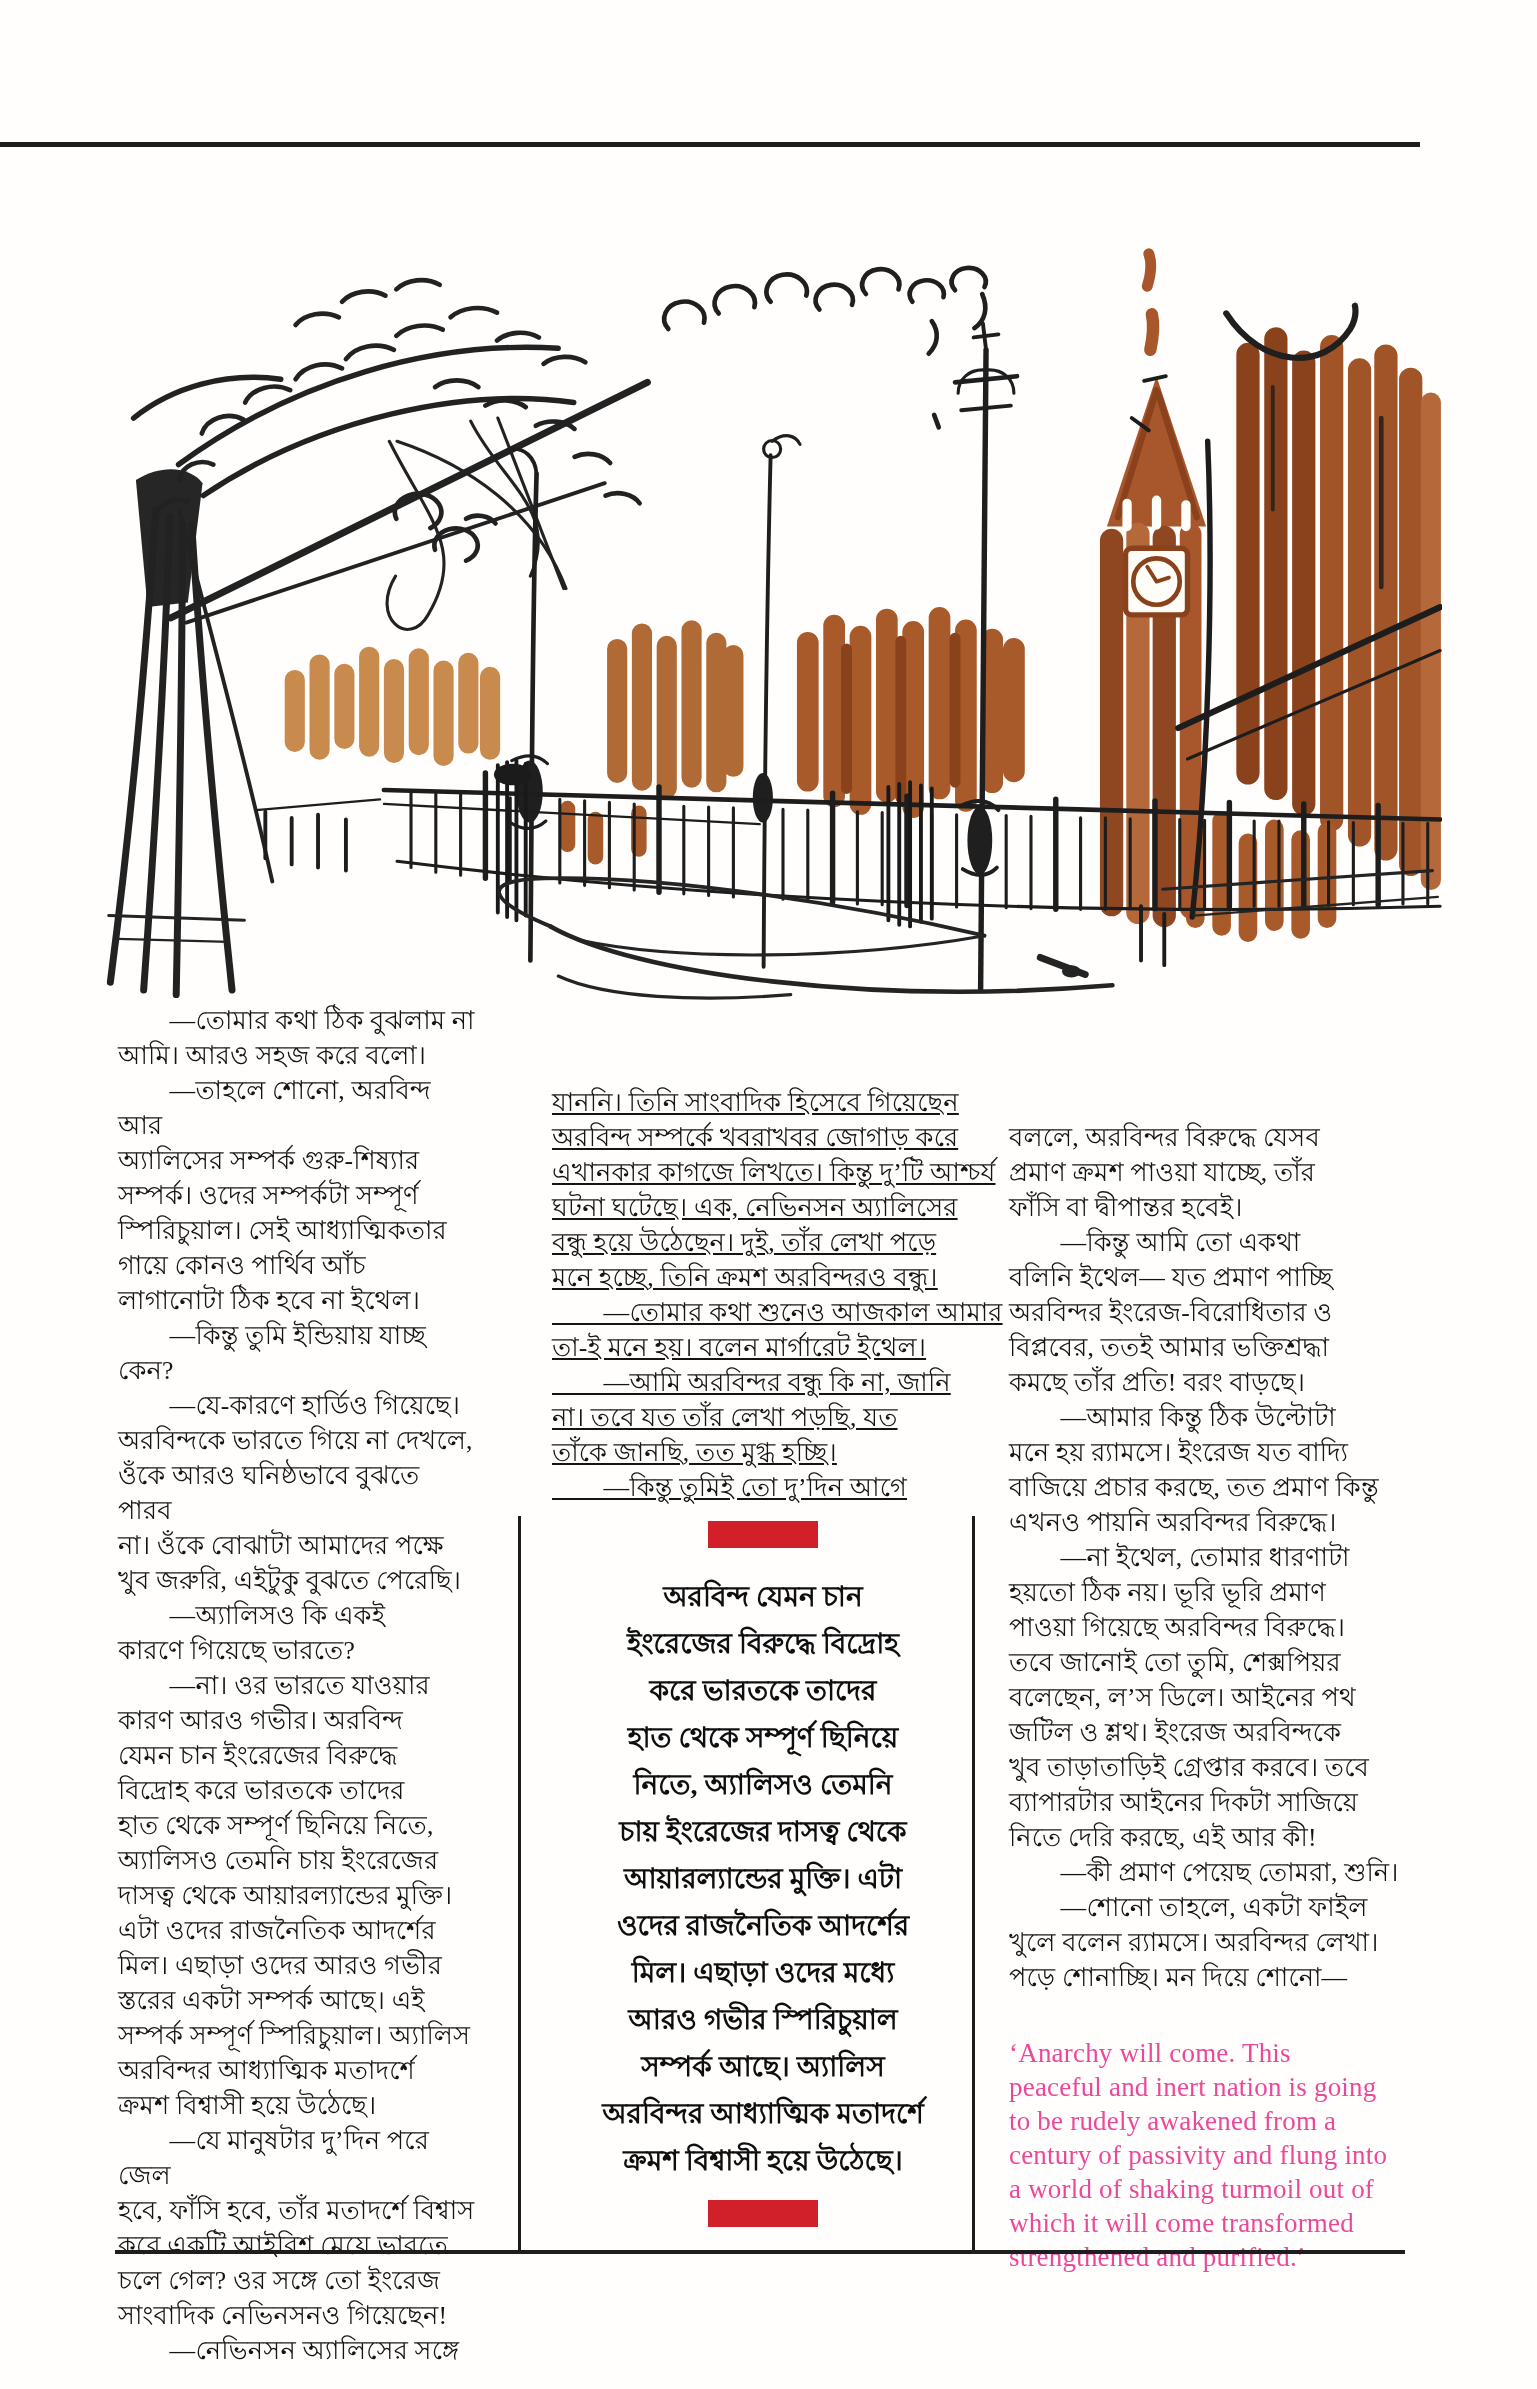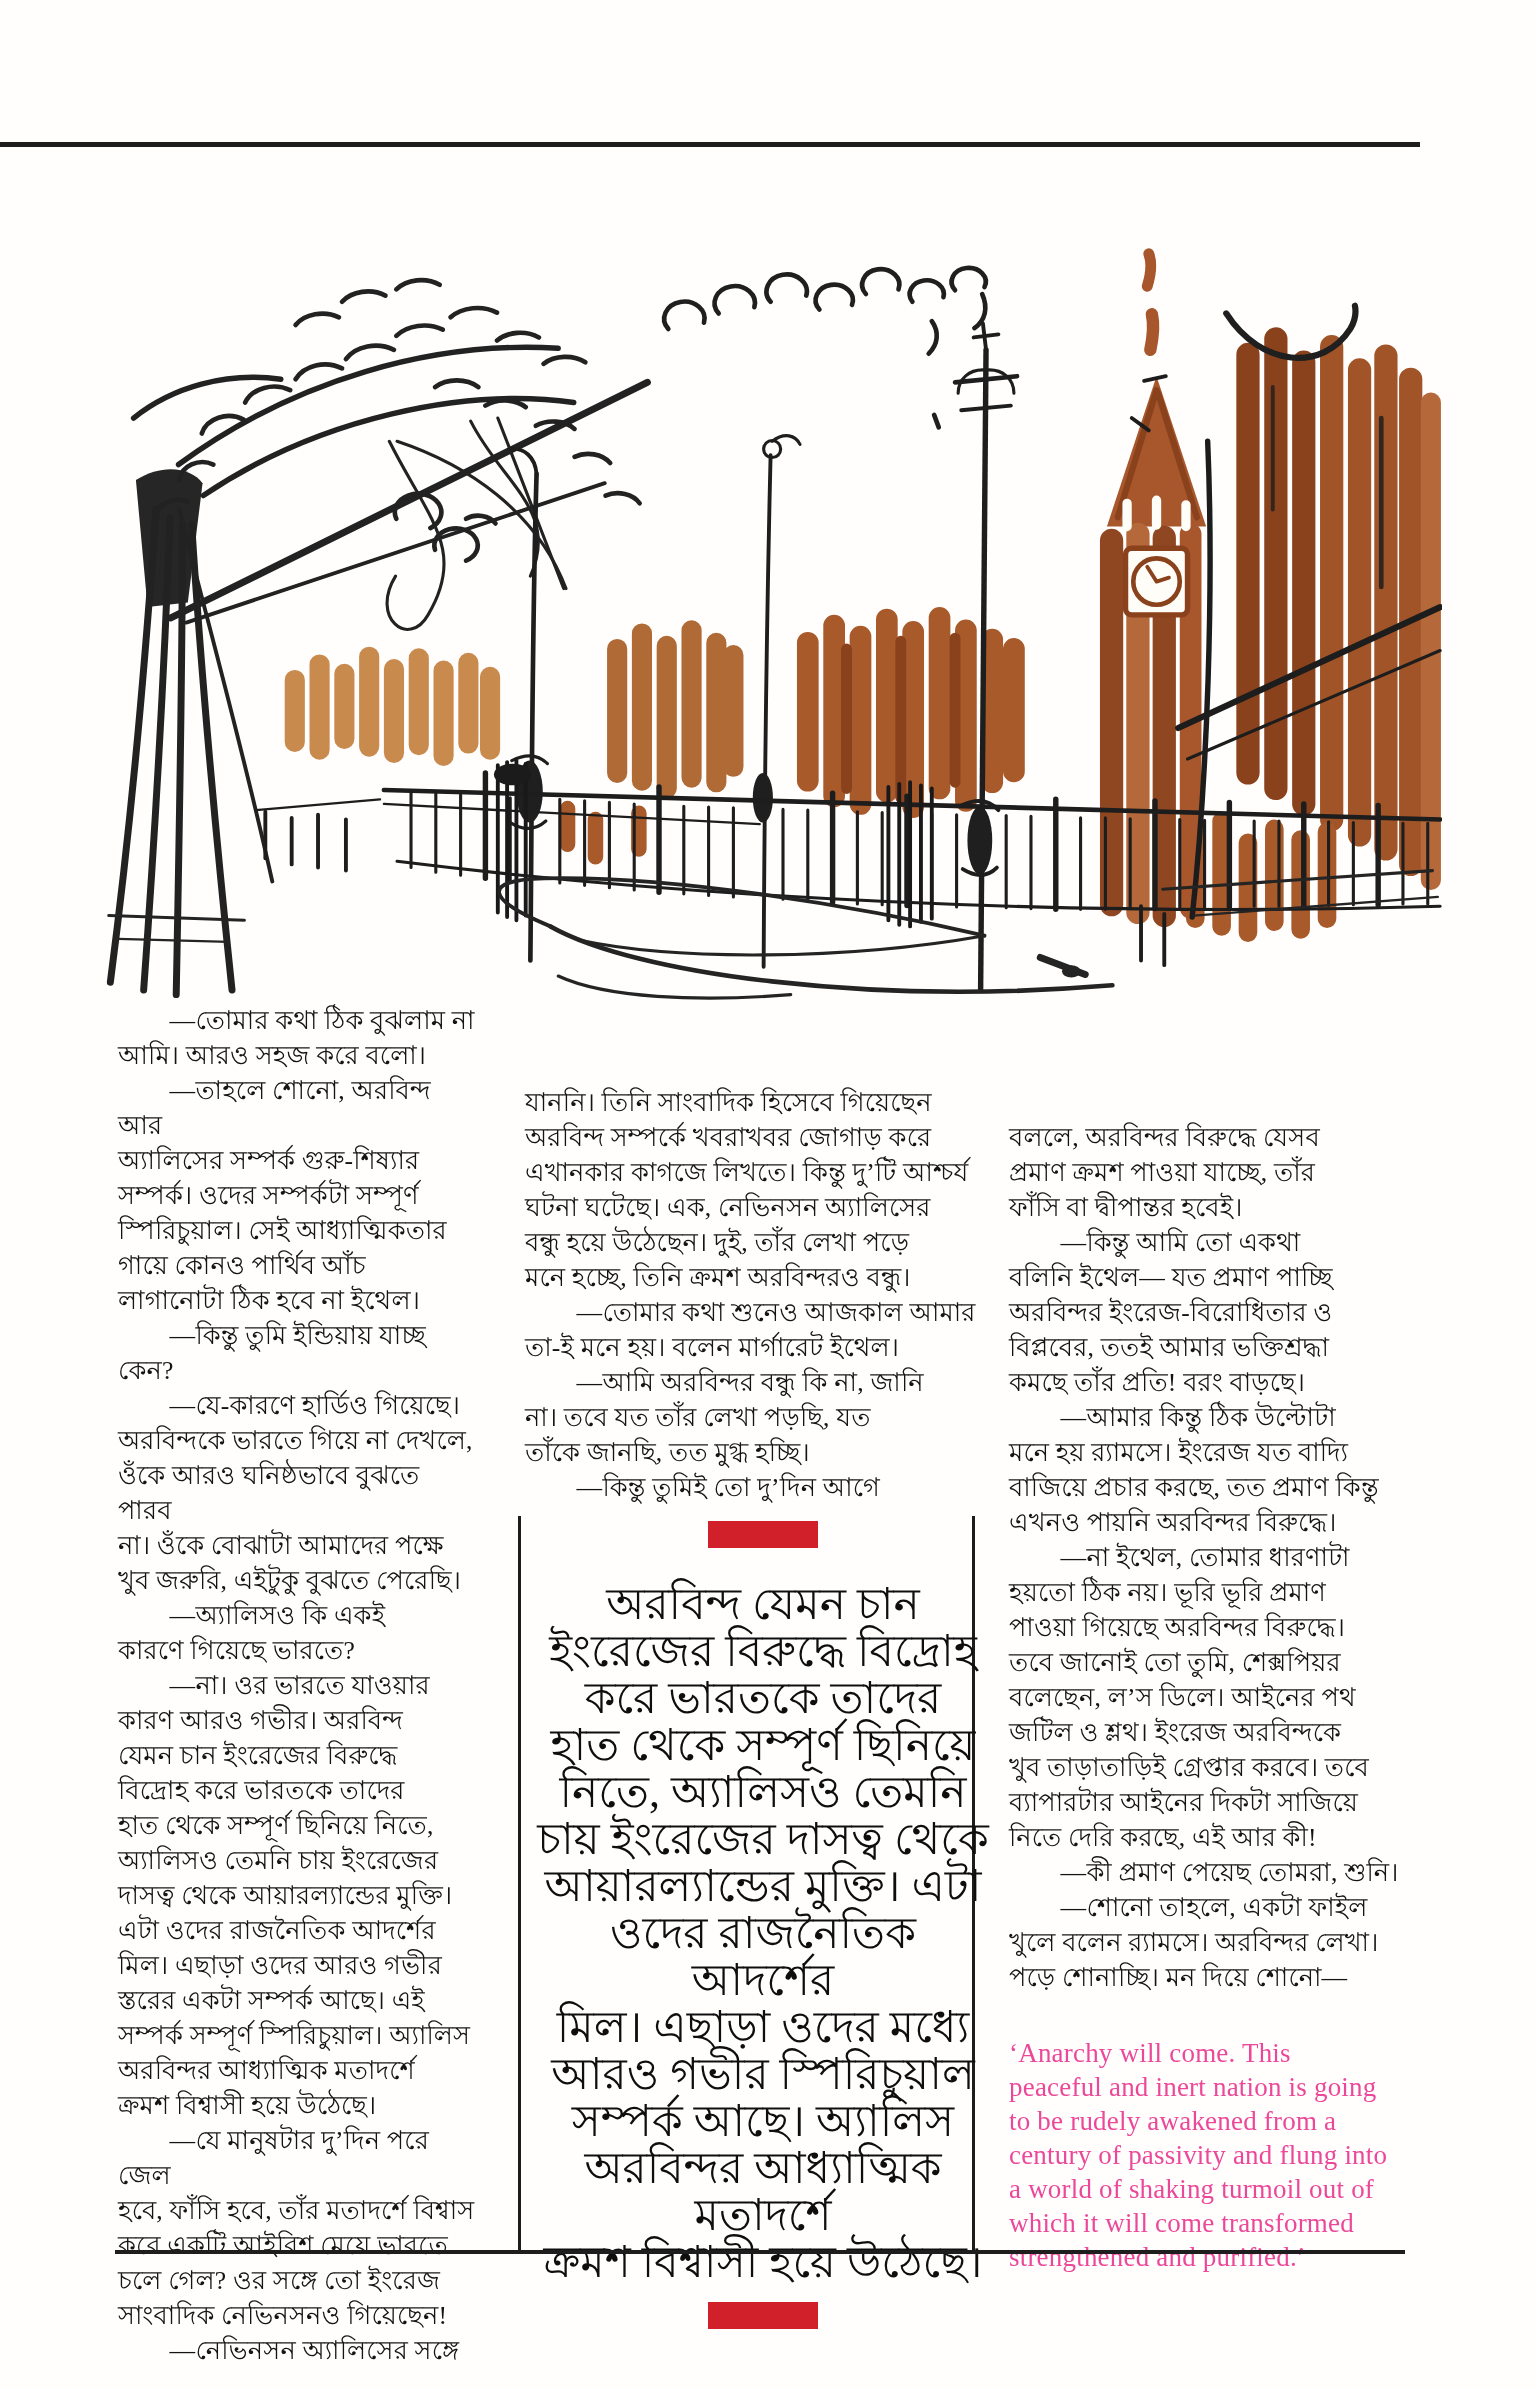--- a/index.html
+++ b/index.html
@@ -3,27 +3,27 @@
 <meta charset="utf-8">
 <style>
   html,body{margin:0;padding:0;background:#ffffff;}
   .page{position:relative;width:1538px;height:2389px;background:#fffefd;
         font-family:"Liberation Serif", serif;overflow:hidden;color:#121212;}
   .rule-h{position:absolute;background:#1e1e1e;}
   .sketch{position:absolute;left:62px;top:184px;width:1380px;height:823px;}
   .col{position:absolute;font-size:25.6px;line-height:35px;white-space:pre-line;
        color:#141414;letter-spacing:0.2px;}
   .col-left{left:118px;top:1003px;width:357px;}
-  .col-middle{left:525px;top:1085px;width:465px;}
+  .col-middle{left:552px;top:1085px;width:465px;text-decoration:underline;}
   .col-right{left:1009px;top:1085px;width:409px;}
   .english{margin-top:6.2px;font-size:27px;line-height:34px;letter-spacing:0.2px;
            white-space:pre-line;color:#ec4899;}
   .pullquote{position:absolute;left:535px;top:1521px;width:456px;text-align:center;}
   .red-bar{display:block;width:110px;height:27px;margin:0 auto;}
-  .pq-text{margin-top:33px;font-weight:normal;font-size:44px;line-height:47px;
+  .pq-text{margin-top:25px;font-weight:bold;font-size:28px;line-height:47px;
            white-space:pre-line;color:#0e0e0e;}
   .pq-bottom{margin-top:15.5px;}
   .vrule{position:absolute;top:1516px;width:3.1px;height:736px;background:#1c1c1c;}
   .vrule-left{left:518px;}
   .vrule-right{left:972px;}
   .footer{position:absolute;left:1008px;top:2265px;width:397px;text-align:right;
           font-size:29.5px;color:#101010;}
   .footer .brand{letter-spacing:8.5px;}
   .footer .sep{padding:0 7.8px 0 15.5px;font-weight:bold;}
   .footer .pg{letter-spacing:1.6px;}

